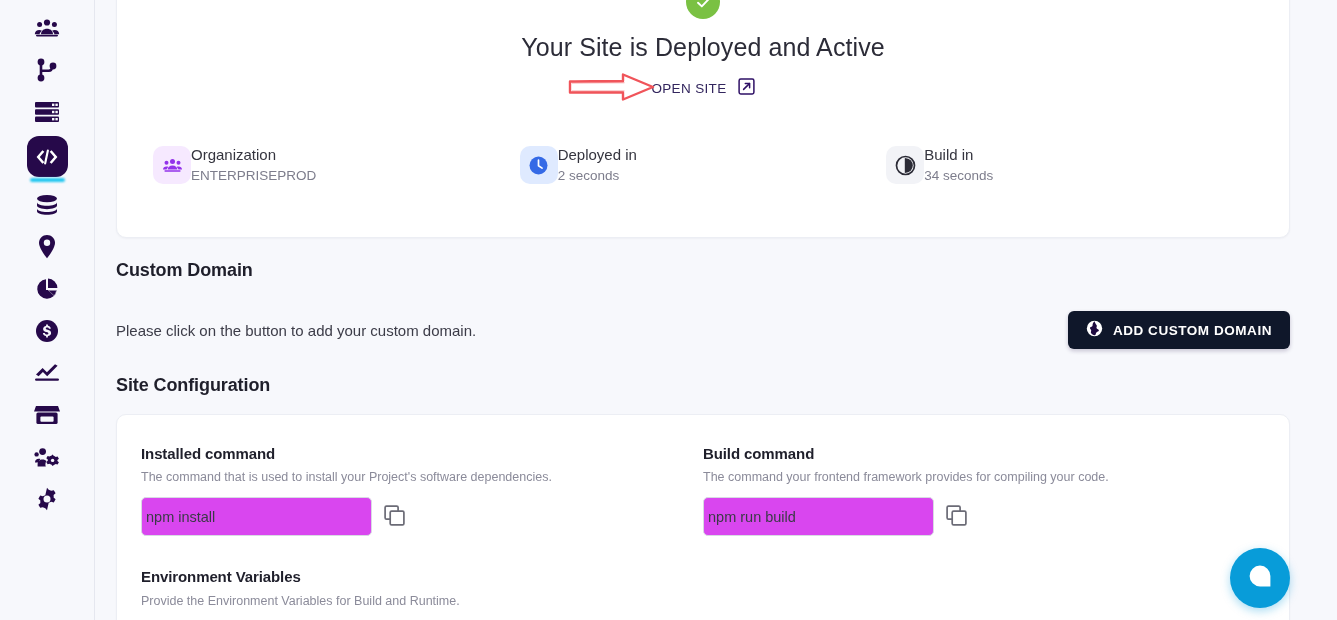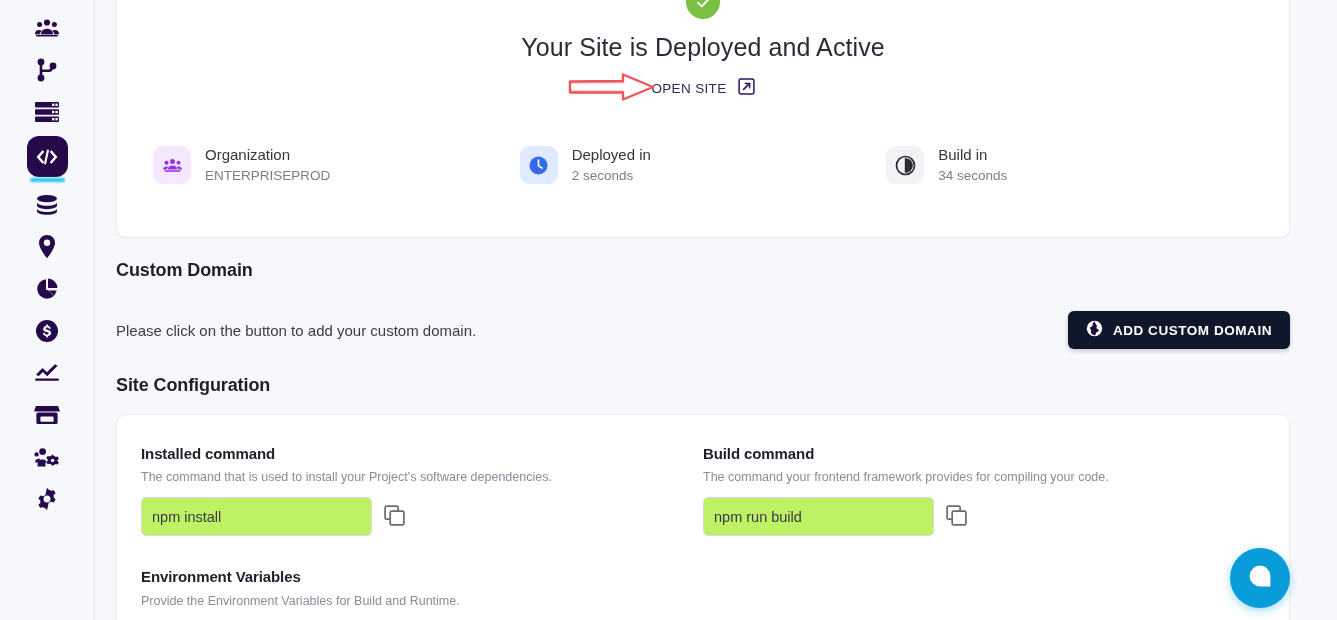--- a/index.html
+++ b/index.html
@@ -113,21 +113,21 @@
     font-weight: 400;
     color: #33265e;
   }
 
   .stats-row {
     position: absolute;
     left: 36px; right: 36px;
     top: 158px;
     display: flex;
   }
-  .stat { display: flex; align-items: center; gap: 14px; width: 33.33%; }
+  .stat { display: flex; align-items: center; width: 33.33%; }
   .stat-ico {
     width: 38px; height: 38px;
     border-radius: 10px;
     display: flex; align-items: center; justify-content: center;
     flex: 0 0 38px;
   }
   .stat-ico.purple { background: #f6e9ff; }
   .stat-ico.blue   { background: #dfeaff; }
   .stat-ico.gray   { background: #f2f3f7; }
   .stat-title { font-size: 15px; color: #35353f; line-height: 19px; }
@@ -182,24 +182,24 @@
   .field-desc {
     margin-top: 8px;
     font-size: 12.5px;
     color: #8b8b9a;
   }
   .input-row { margin-top: 13px; display: flex; align-items: center; gap: 12px; }
   .text-input {
     width: 231px; height: 39px;
     border: 1px solid #d8dae3;
     border-radius: 5px;
-    padding: 0 10px;
+    padding: 0 4px;
     font-size: 14.5px;
     color: #3a3a46;
-    background: #bef264;
+    background: #d946ef;
     font-family: "Liberation Sans", sans-serif;
     outline: none;
   }
   .copy-btn {
     background: none; border: none; padding: 0;
     cursor: pointer; display: flex; align-items: center;
   }
   .env-block { margin-top: 32px; }
   .env-desc { margin-top: 9px; font-size: 12.5px; color: #8b8b9a; }
 

